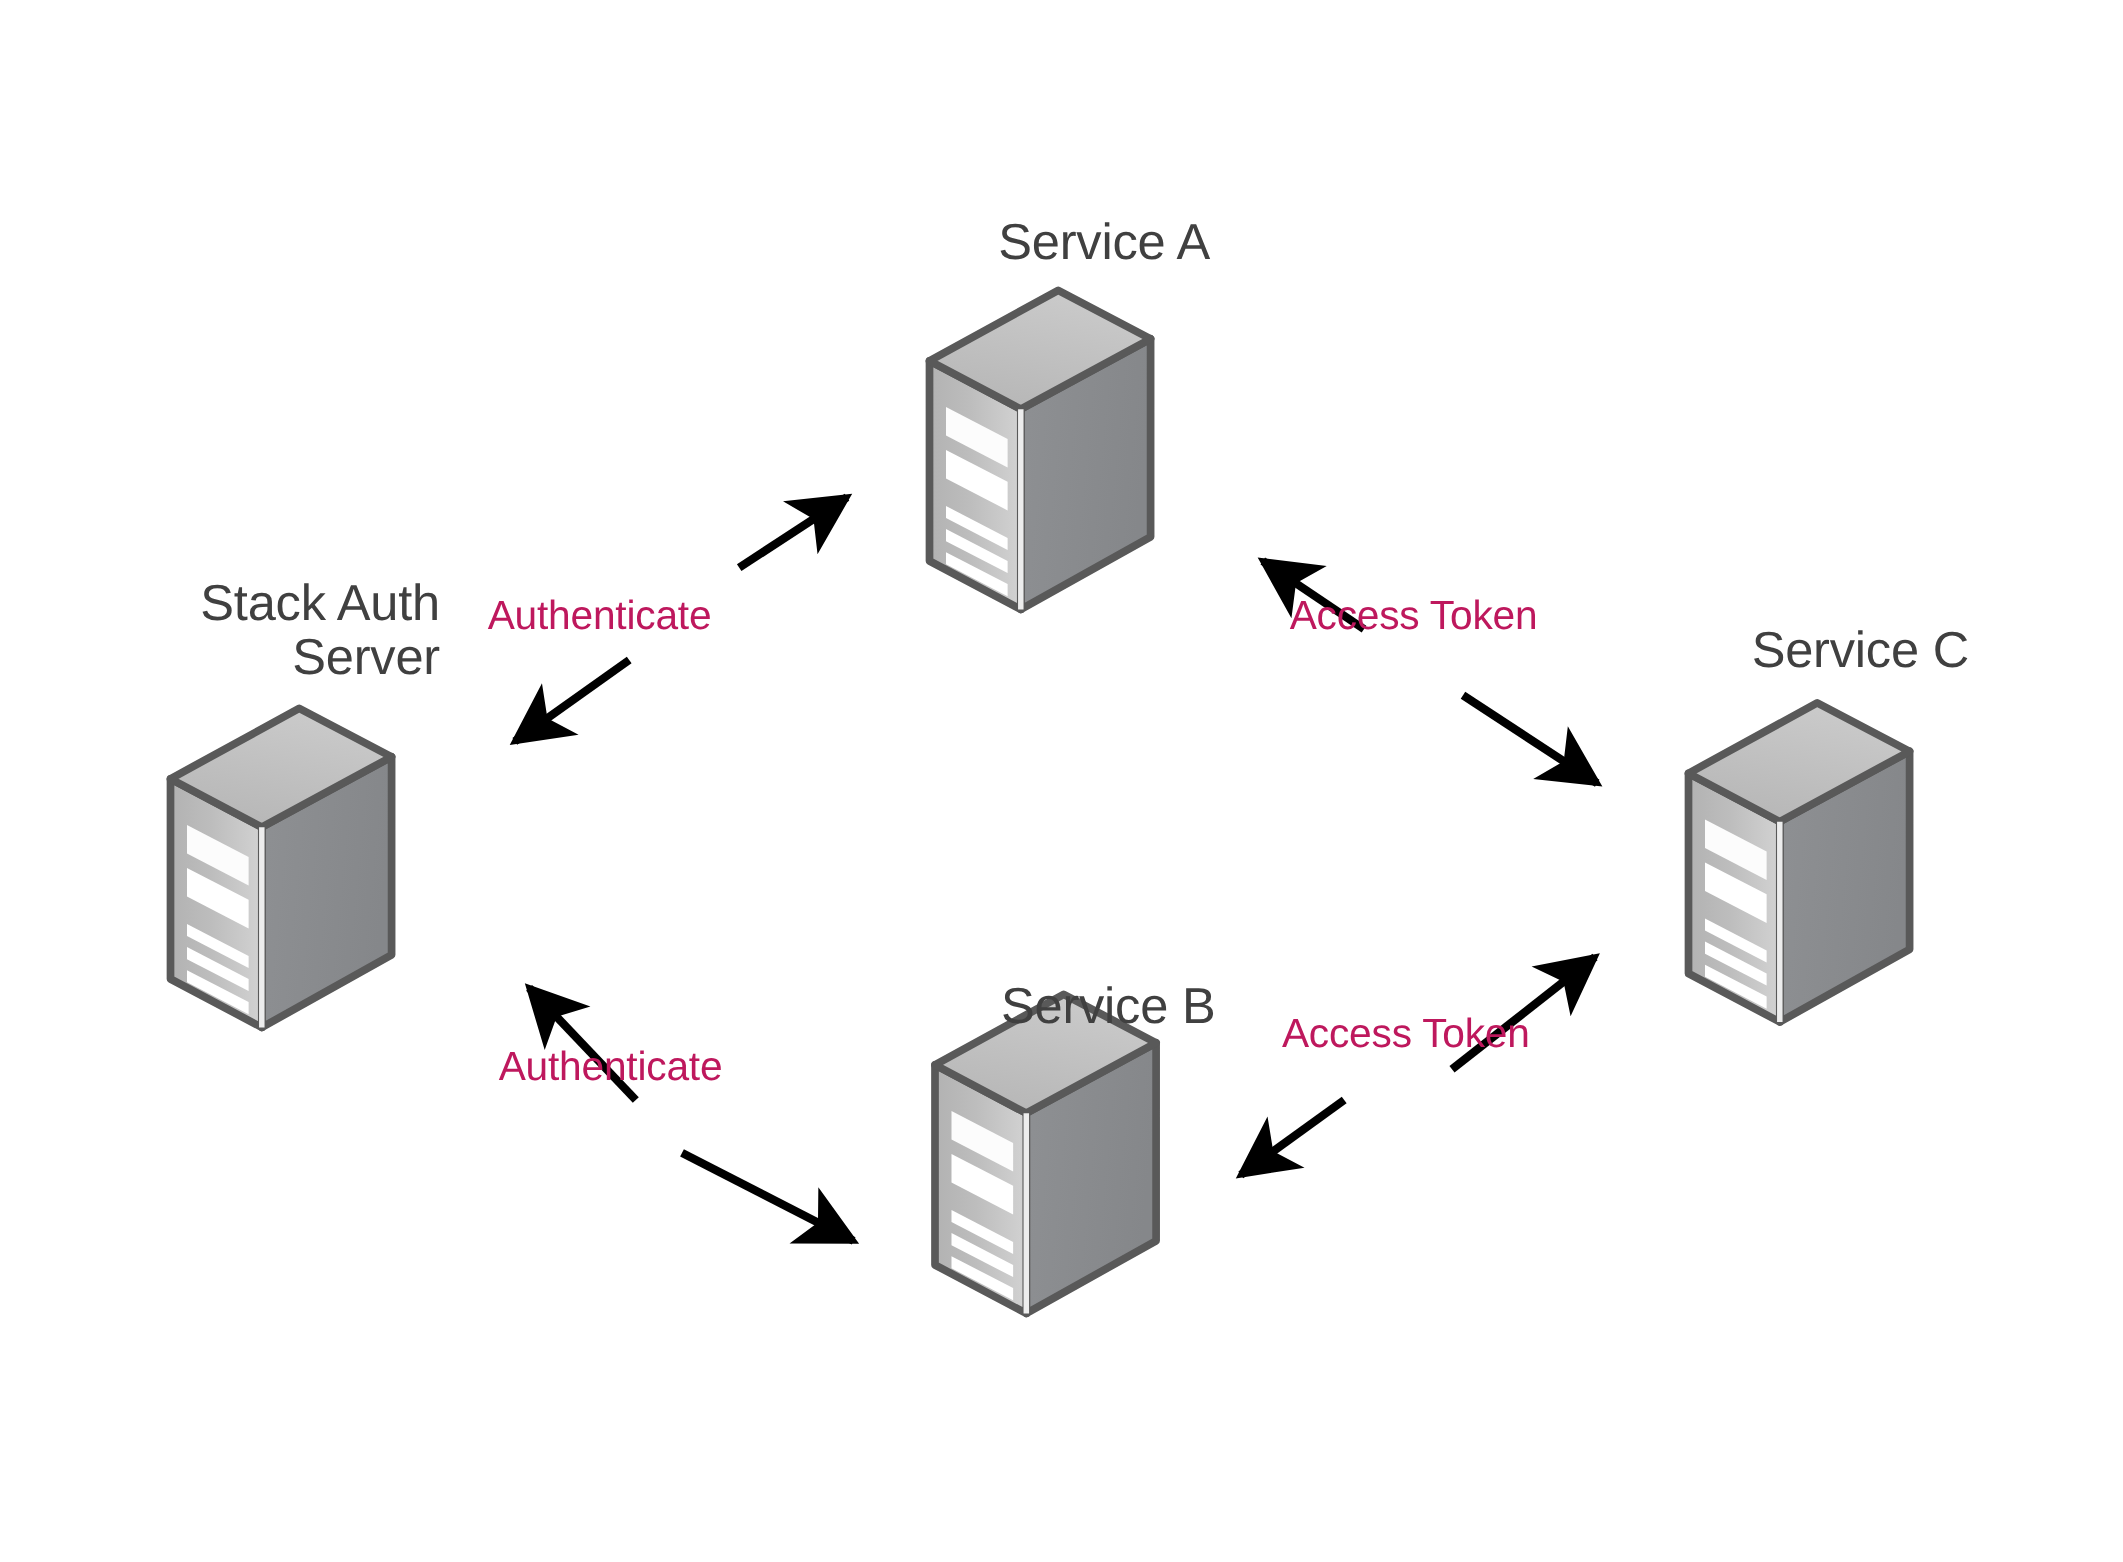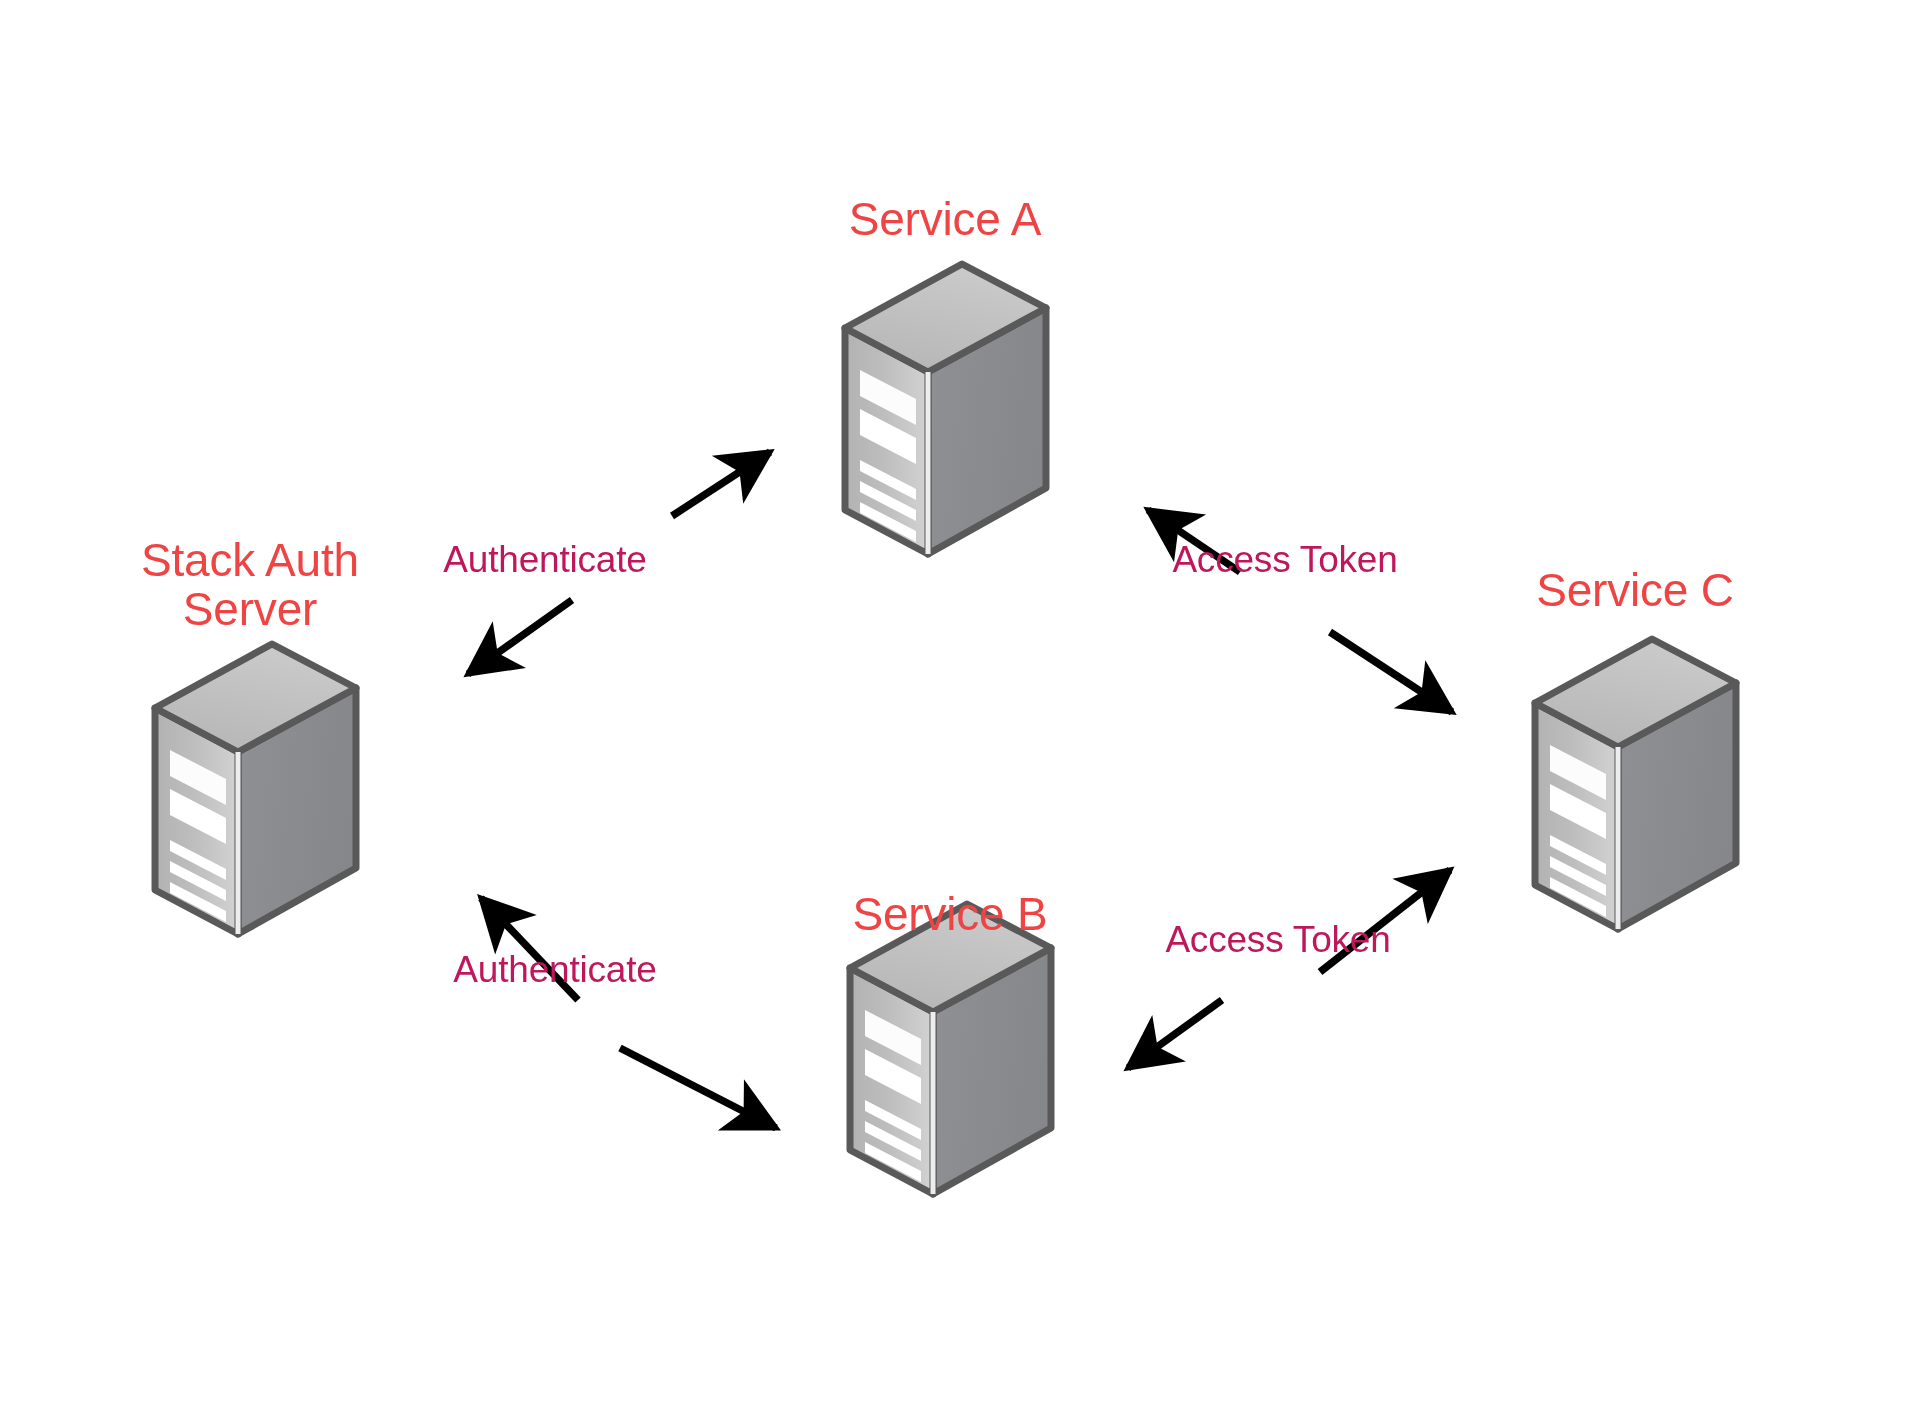--- a/index.html
+++ b/index.html
@@ -17,24 +17,24 @@
 
   #diagram-canvas {
     position: absolute;
     inset: 0;
     width: 1930px;
     height: 1420px;
   }
 
   .node-label {
     position: absolute;
-    color: #ef4444;
+    color: #404040;
     font-size: 46px;
     line-height: 1.06;
-    text-align: center;
+    text-align: right;
     white-space: pre-line;
     letter-spacing: -0.2px;
     font-family: "Liberation Sans", "DejaVu Sans", sans-serif;
   }
 
   .edge-label {
     position: absolute;
     color: #be185d;
     font-size: 37px;
     line-height: 1.1;
@@ -121,21 +121,21 @@
       <line x1="620" y1="1048" x2="776" y2="1128" stroke="#000000" stroke-width="7.5" marker-end="url(#arrowHead)"></line>
     </g>
 
     <g>
       <line x1="1320" y1="972" x2="1450" y2="870" stroke="#000000" stroke-width="7.5" marker-end="url(#arrowHead)"></line>
       <line x1="1222" y1="1000" x2="1128" y2="1068" stroke="#000000" stroke-width="7.5" marker-end="url(#arrowHead)"></line>
     </g>
 
   </svg>
 
-  <div class="node-label" style="left:100px; top:524px; width:300px;margin-top:12px;">Stack Auth
+  <div class="node-label" style="left:100px; top:524px; width:300px;">Stack Auth
 Server</div>
 
   <div class="node-label" style="left:790px; top:195px; width:310px;">Service A</div>
 
   <div class="node-label" style="left:795px; top:890px; width:310px;">Service B</div>
 
   <div class="node-label" style="left:1480px; top:566px; width:310px;">Service C</div>
 
   <div class="edge-label" style="left:395px; top:540px; width:300px;">Authenticate</div>
 

